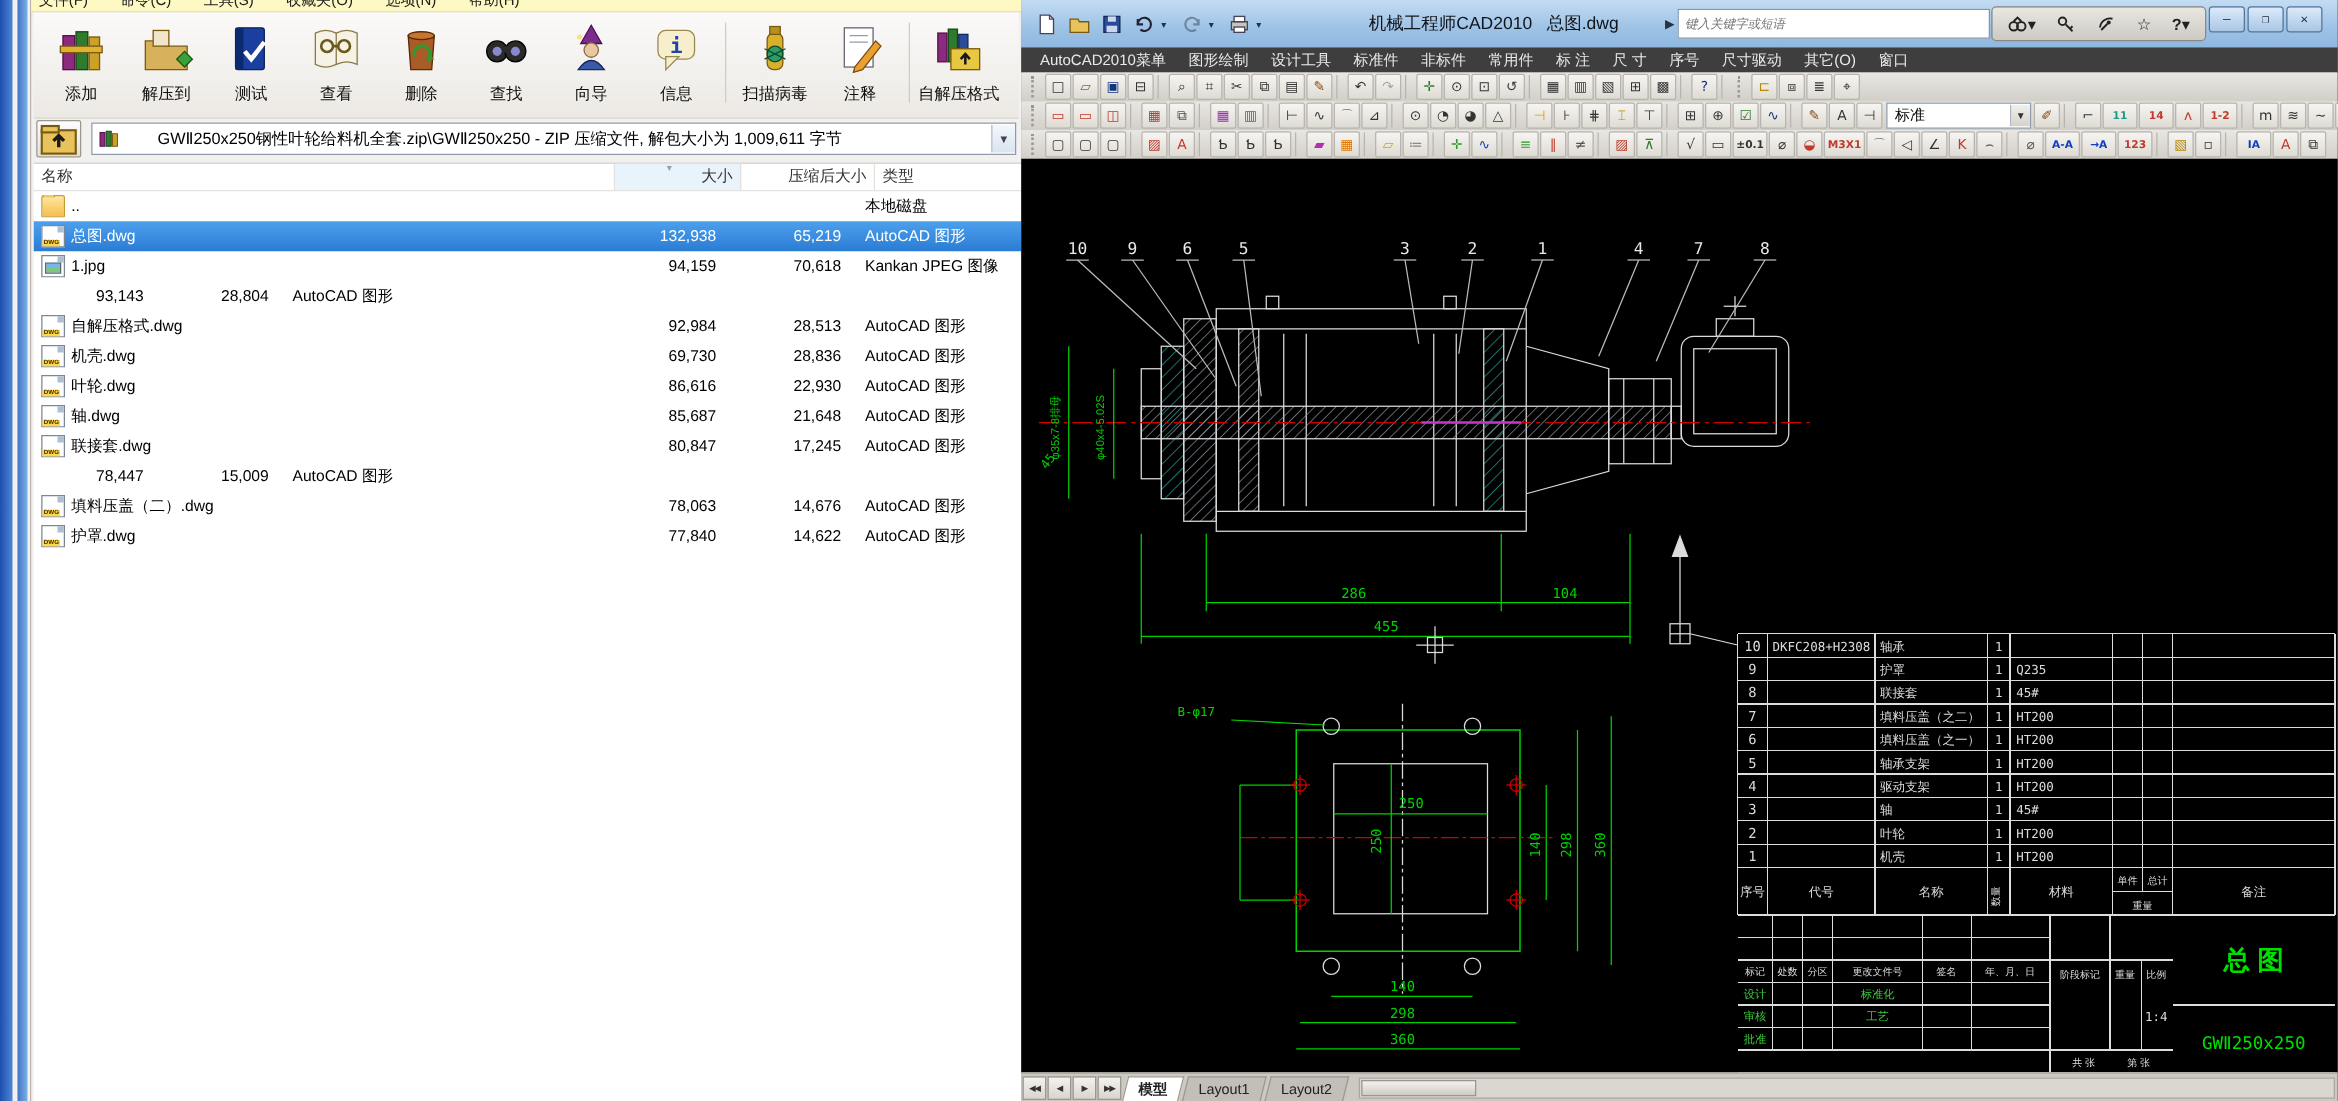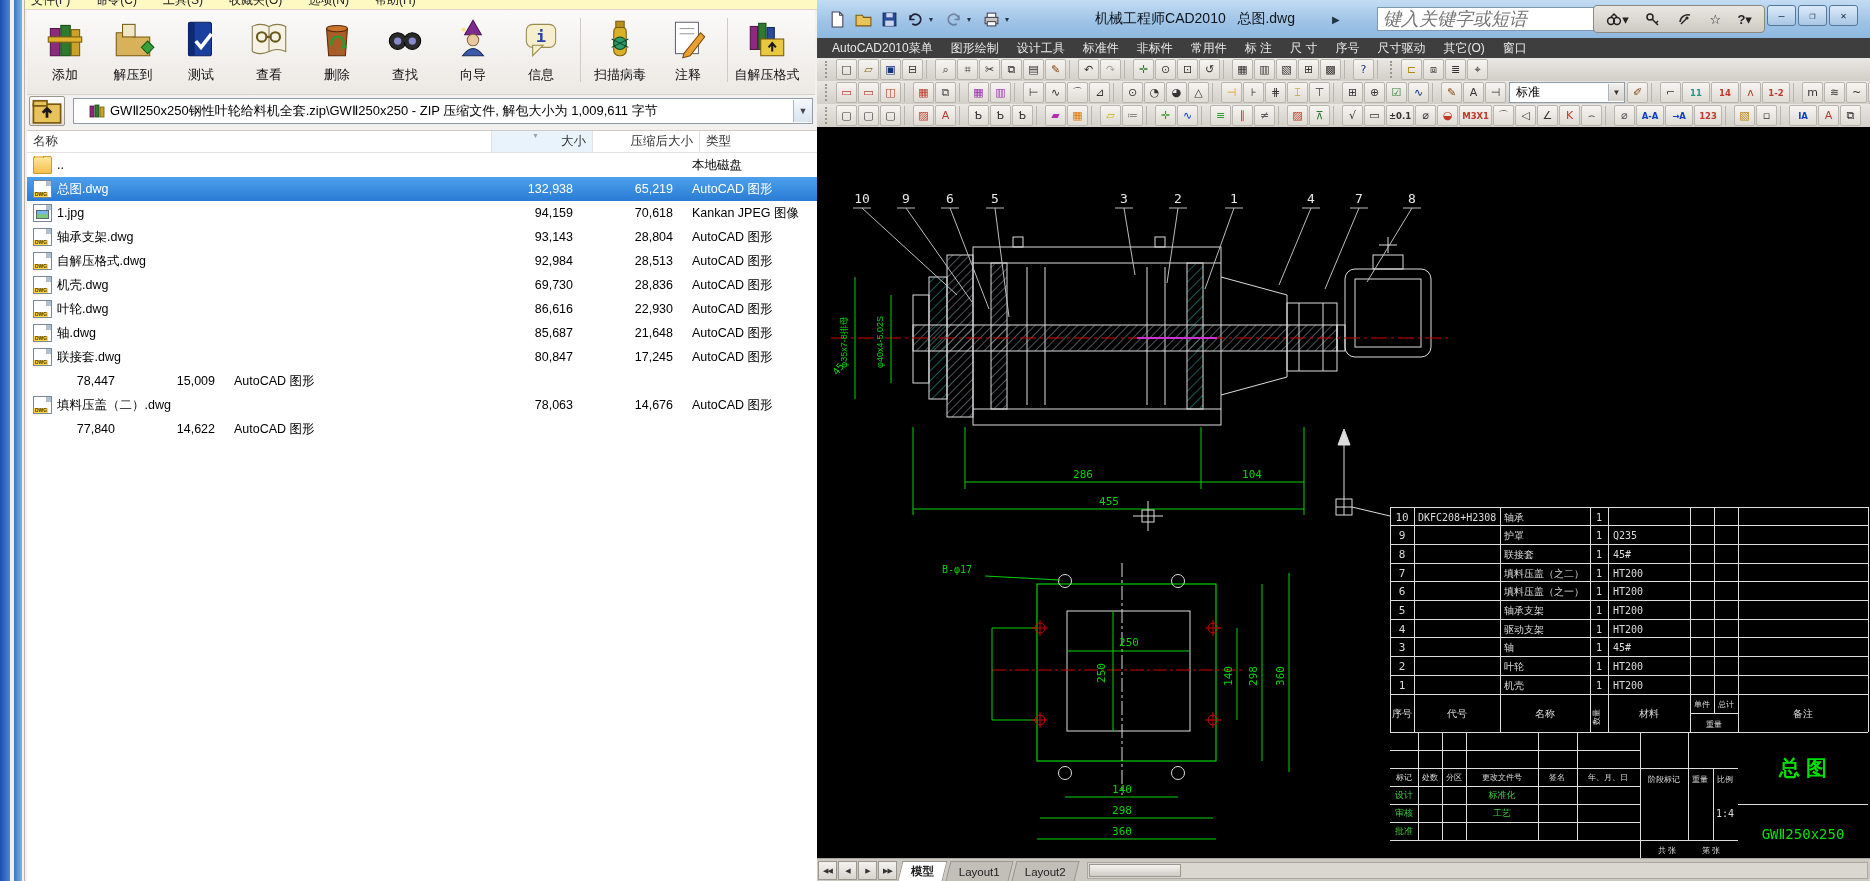--- a/index.html
+++ b/index.html
@@ -14,21 +14,21 @@
   #wr-toolbar{position:absolute;left:2px;top:10px;right:2px;height:82px;display:flex;align-items:flex-start;
     background:linear-gradient(#fbfaf9,#ece9e4);border-bottom:1px solid #d6d3cc;padding:2px 0 0 4px;}
   .wr-btn{width:66px;height:76px;display:flex;flex-direction:column;align-items:center;justify-content:flex-start;
     border:1px solid transparent;border-radius:3px;}
   .wr-btn svg{width:46px;height:46px;margin-top:3px;}
   .wr-btn .lbl{font-size:13px;color:#111;margin-top:4px;white-space:nowrap;}
   .wr-sep{width:1px;height:64px;background:#cfccc5;margin:6px 5px 0 5px;}
   #wr-addr{position:absolute;left:4px;top:96px;right:4px;height:30px;display:flex;align-items:center;gap:8px;}
   #wr-upbtn{width:34px;height:28px;background:linear-gradient(#fdfdfc,#e3e0da);border:1px solid #9a978f;border-radius:2px;
     display:flex;align-items:center;justify-content:center;}
-  #wr-combo{flex:1;height:24px;background:#fff;border:1px solid #8f9ba8;display:flex;align-items:center;padding-left:15px;font-size:13px;color:#000;}
+  #wr-combo{flex:1;height:24px;background:#fff;border:1px solid #8f9ba8;display:flex;align-items:center;padding-left:5px;font-size:13px;color:#000;gap:26px;}
   #wr-combo .txt{flex:1;white-space:nowrap;overflow:hidden;}
   #wr-drop{width:18px;height:22px;background:linear-gradient(#f4f8fc,#d8e4f0);border-left:1px solid #aab6c4;
     display:flex;align-items:center;justify-content:center;font-size:9px;color:#445;}
   #wr-list{position:absolute;left:2px;top:130px;right:0;bottom:0;background:#fff;border-top:1px solid #cfccc5;font-size:12.5px;}
   .wr-hrow{display:flex;height:21px;align-items:center;border-bottom:1px solid #e4e2de;color:#333;position:relative;}
   .wr-hcell{border-right:1px solid #e4e2de;height:21px;display:flex;align-items:center;padding:0 6px;position:relative;}
   .hc-name{width:452px;}
   .hc-size{width:88px;justify-content:flex-end;background:#e9f3fc;}
   .hc-packed{width:94px;justify-content:flex-end;}
   .hc-type{flex:1;border-right:none;}
@@ -51,22 +51,22 @@
   
   #cad{position:absolute;left:817px;top:0;width:1053px;height:881px;background:#d4d1ca;}
   #cad-title{position:absolute;left:0;top:0;right:0;height:38px;
     background:linear-gradient(#c3dcf3,#9dc2e6 60%,#8fb8e0);border-bottom:1px solid #6f94b8;display:flex;align-items:center;}
   .qat{display:flex;align-items:center;gap:2px;margin-left:8px;}
   .qat-btn{width:24px;height:24px;display:flex;align-items:center;justify-content:center;border-radius:3px;}
   .qat-btn svg{width:17px;height:17px;}
   .qat-drop{font-size:8px;color:#234;width:10px;}
   #cad-title .title-txt{position:absolute;left:258px;width:240px;text-align:center;font-size:14px;color:#10151c;white-space:nowrap;}
   #cad-search-arrow{position:absolute;left:515px;font-size:10px;color:#234;}
-  #cad-search{position:absolute;left:560px;width:238px;height:22px;border:1px solid #7d97ad;background:#fff;
-    font-size:18px;font-style:italic;color:#8a9099;padding:0 5px;font-family:"Liberation Sans",sans-serif;}
+  #cad-search{position:absolute;left:525px;width:238px;height:22px;border:1px solid #7d97ad;background:#fff;
+    font-size:10px;font-style:italic;color:#8a9099;padding:0 5px;font-family:"Liberation Sans",sans-serif;}
   #cad-ibar{position:absolute;left:776px;width:162px;height:26px;background:linear-gradient(#e9e7e2,#cdcac3);
     border:1px solid #8b8880;border-radius:4px;display:flex;align-items:center;justify-content:space-around;padding:0 4px;}
   #cad-ibar .tbi{display:flex;align-items:center;font-size:13px;color:#222;}
   #cad-ibar svg{width:16px;height:16px;}
   #cad-winbtns{position:absolute;right:12px;top:5px;display:flex;gap:2px;}
   .wbtn{width:27px;height:19px;background:linear-gradient(#dceafa,#a9c6e4);border:1px solid #54779a;border-radius:3px;
     display:flex;align-items:center;justify-content:center;font-size:10px;color:#1a2a3a;font-family:"DejaVu Sans Mono",monospace;}
   #cad-menu{position:absolute;left:0;top:38px;right:0;height:20px;background:#3e3e3e;display:flex;align-items:center;padding-left:6px;}
   .cad-menu-item{color:#e9e9e9;font-size:12px;padding:0 9px;white-space:nowrap;}
   .cad-tb{position:absolute;left:0;right:0;height:23px;background:linear-gradient(#e9e7e3,#d2cfc8);
@@ -273,24 +273,20 @@
           <div class="wr-row">
             <div class="rc-name">
               <div class="fi fi-page fi-jpg"></div>
               <span>1.jpg</span>
             </div>
             <div class="rc-size">94,159</div>
             <div class="rc-packed">70,618</div>
             <div class="rc-type">Kankan JPEG 图像</div>
           </div>
           <div class="wr-row">
-            <div class="rc-name">
-              <div class="fi fi-page fi-dwg"></div>
-              <span>轴承支架.dwg</span>
-            </div>
             <div class="rc-size">93,143</div>
             <div class="rc-packed">28,804</div>
             <div class="rc-type">AutoCAD 图形</div>
           </div>
           <div class="wr-row">
             <div class="rc-name">
               <div class="fi fi-page fi-dwg"></div>
               <span>自解压格式.dwg</span>
             </div>
             <div class="rc-size">92,984</div>
@@ -341,20 +337,24 @@
           <div class="wr-row">
             <div class="rc-name">
               <div class="fi fi-page fi-dwg"></div>
               <span>填料压盖（二）.dwg</span>
             </div>
             <div class="rc-size">78,063</div>
             <div class="rc-packed">14,676</div>
             <div class="rc-type">AutoCAD 图形</div>
           </div>
           <div class="wr-row">
+            <div class="rc-name">
+              <div class="fi fi-page fi-dwg"></div>
+              <span>护罩.dwg</span>
+            </div>
             <div class="rc-size">77,840</div>
             <div class="rc-packed">14,622</div>
             <div class="rc-type">AutoCAD 图形</div>
           </div>
         </div>
     </div>
   </div>
 </div>
 
 <div id="cad">

